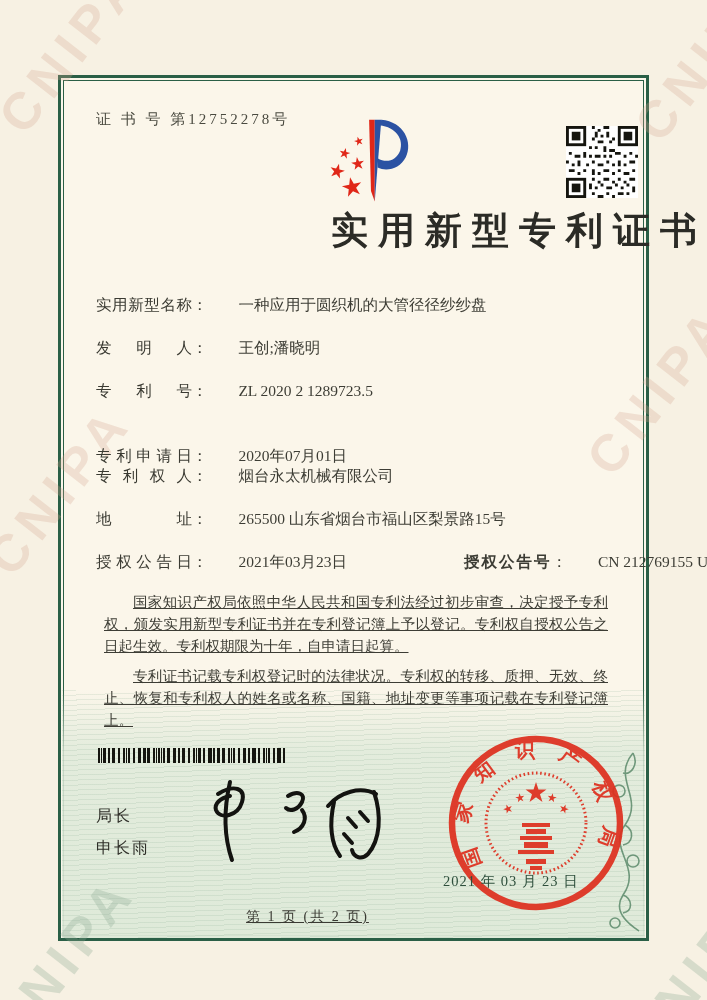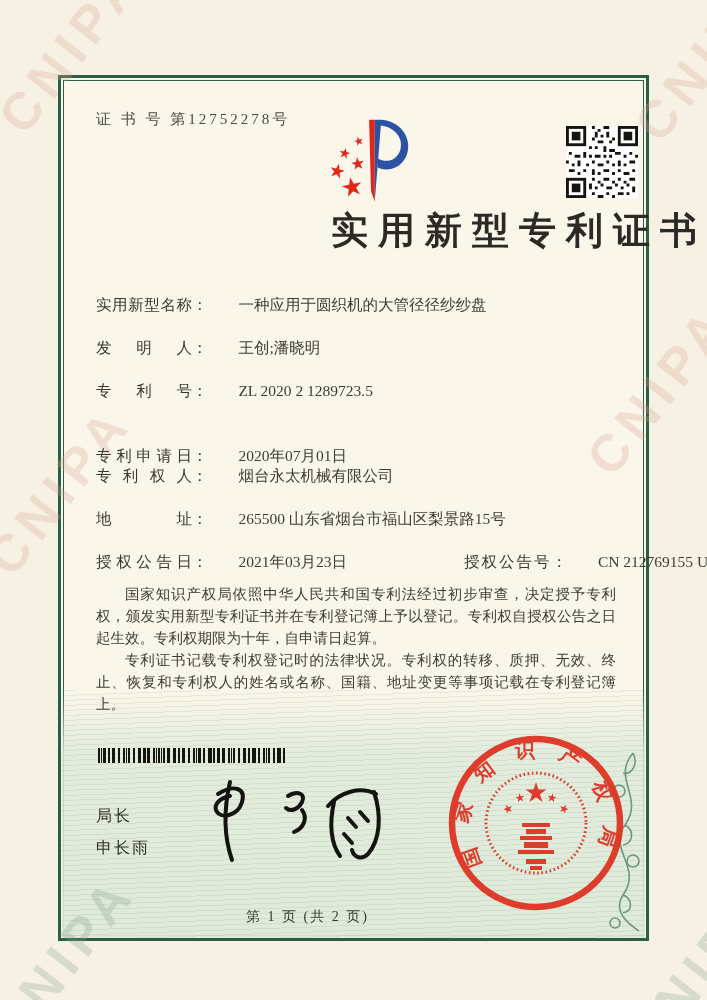--- a/index.html
+++ b/index.html
@@ -42,47 +42,47 @@
     font-size:37px;font-weight:bold;letter-spacing:10px;color:#2b2b26;
   }
   .frow{position:absolute;left:96px;z-index:4;font-size:15.5px;white-space:nowrap;}
   .flabel{
     display:inline-block;width:96px;text-align:justify;text-align-last:justify;
     text-justify:inter-character;font-weight:500;color:#3a3a32;vertical-align:bottom;
   }
   .fcolon{font-weight:500;color:#3a3a32;}
   .fvalue{margin-left:27px;color:#3d3d35;}
   .fpair2{position:absolute;left:368px;top:0;}
-  .fpair2 .flabel2{letter-spacing:2px;font-weight:400;}
+  .fpair2 .flabel2{letter-spacing:2px;font-weight:700;}
   .bodytext{
     position:absolute;left:96px;top:583px;width:520px;z-index:4;
     font-size:14.5px;line-height:22px;text-align:justify;color:#3d3d35;
   }
-  .bodytext p{margin:0;text-indent:2em;}
+  .bodytext p{margin:8px;text-indent:2em;text-decoration:underline;}
   .barcode{
     position:absolute;left:98px;top:748px;width:188px;height:15px;z-index:4;
     background:
       repeating-linear-gradient(90deg,#15150f 0 2px,rgba(0,0,0,0) 2px 5px),
       repeating-linear-gradient(90deg,#15150f 0 1px,rgba(0,0,0,0) 1px 7px),
       repeating-linear-gradient(90deg,rgba(0,0,0,0) 0 3px,#15150f 3px 4px,rgba(0,0,0,0) 4px 11px);
   }
   .director{
     position:absolute;left:96px;z-index:5;
     font-family:"Liberation Sans","DejaVu Sans",sans-serif;
     font-size:16px;color:#2e2e28;letter-spacing:2px;
   }
   .sig{position:absolute;left:190px;top:770px;width:210px;height:100px;z-index:5;}
   .seal{position:absolute;left:438px;top:733px;width:196px;height:186px;z-index:6;opacity:.92;}
   .seal-date{
     position:absolute;left:443px;top:872px;width:195px;z-index:7;
     font-size:14.5px;letter-spacing:1px;color:#2e4f3c;font-weight:500;white-space:nowrap;
   }
   .page-info{
     position:absolute;left:0;top:908px;width:615px;text-align:center;z-index:4;
-    font-size:14px;color:#3a3a33;letter-spacing:2px;
+    font-size:14px;color:#3a3a33;letter-spacing:2px;text-decoration:underline;
   }
   .note{
     position:absolute;left:0;top:948px;width:707px;text-align:center;z-index:4;
     font-size:15px;font-style:italic;color:#3f3f36;letter-spacing:3px;
   }
   .ornament{position:absolute;left:593px;top:745px;width:52px;height:190px;z-index:3;opacity:.75;}
 </style>
 </head>
 <body>
 
@@ -217,20 +217,21 @@
       <rect x="92" y="133" width="12" height="4"></rect>
     </g>
     <defs>
       <path id="sealArc" d="M36,112.6 A66,66 0 1 1 160,112.6" fill="none"></path>
     </defs>
     <text font-size="20" font-weight="bold" fill="#de2f1e" letter-spacing="22" font-family="Liberation Serif, serif">
       <textPath href="#sealArc" startOffset="50%" text-anchor="middle">国家知识产权局</textPath>
     </text>
   </svg>
 
+  <div class="seal-date">2021 年 03 月 23 日</div>
 
   <svg class="ornament" viewBox="0 0 52 190">
     <g fill="none" stroke="#4a7d5c" stroke-width="1.6">
       <path d="M40,8 C18,34 52,52 32,80 C14,104 50,122 30,150 C18,168 40,182 46,186"></path>
       <path d="M40,8 C46,20 38,30 30,28"></path>
       <path d="M32,80 C42,86 40,98 30,100"></path>
       <path d="M30,150 C40,154 40,166 30,168"></path>
       <circle cx="26" cy="46" r="6"></circle>
       <circle cx="40" cy="116" r="6"></circle>
       <circle cx="22" cy="178" r="5"></circle>

